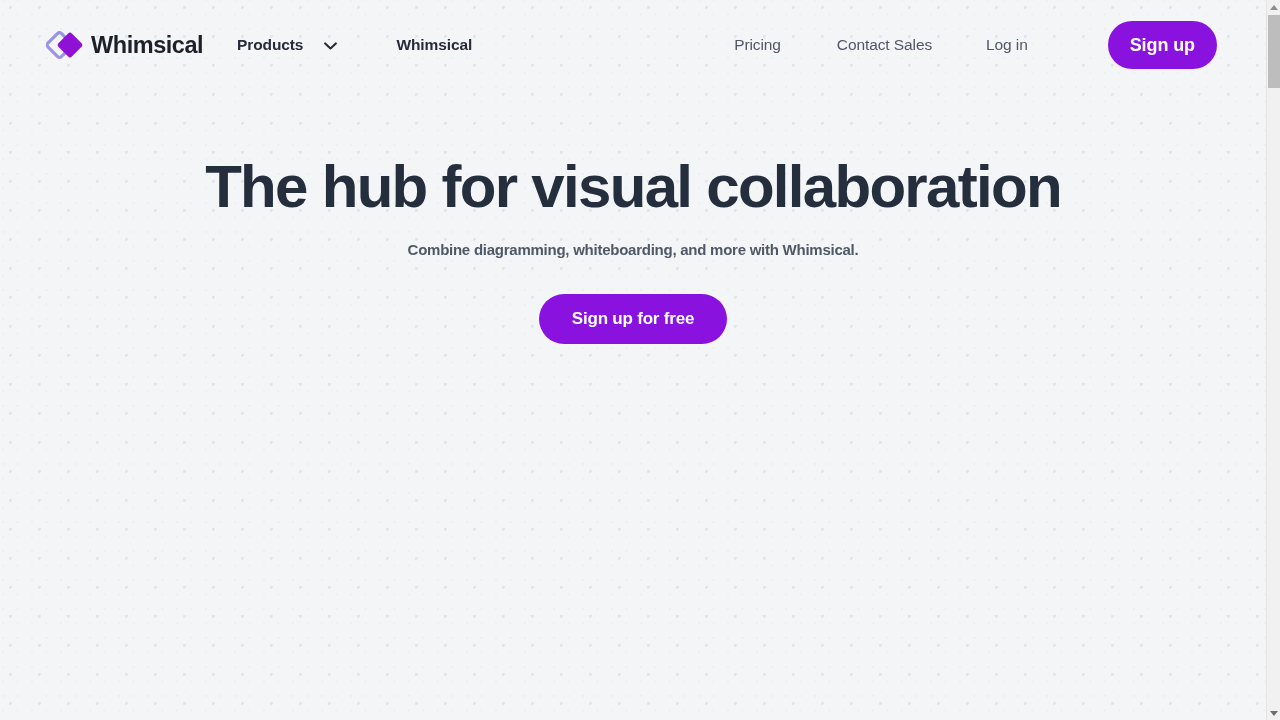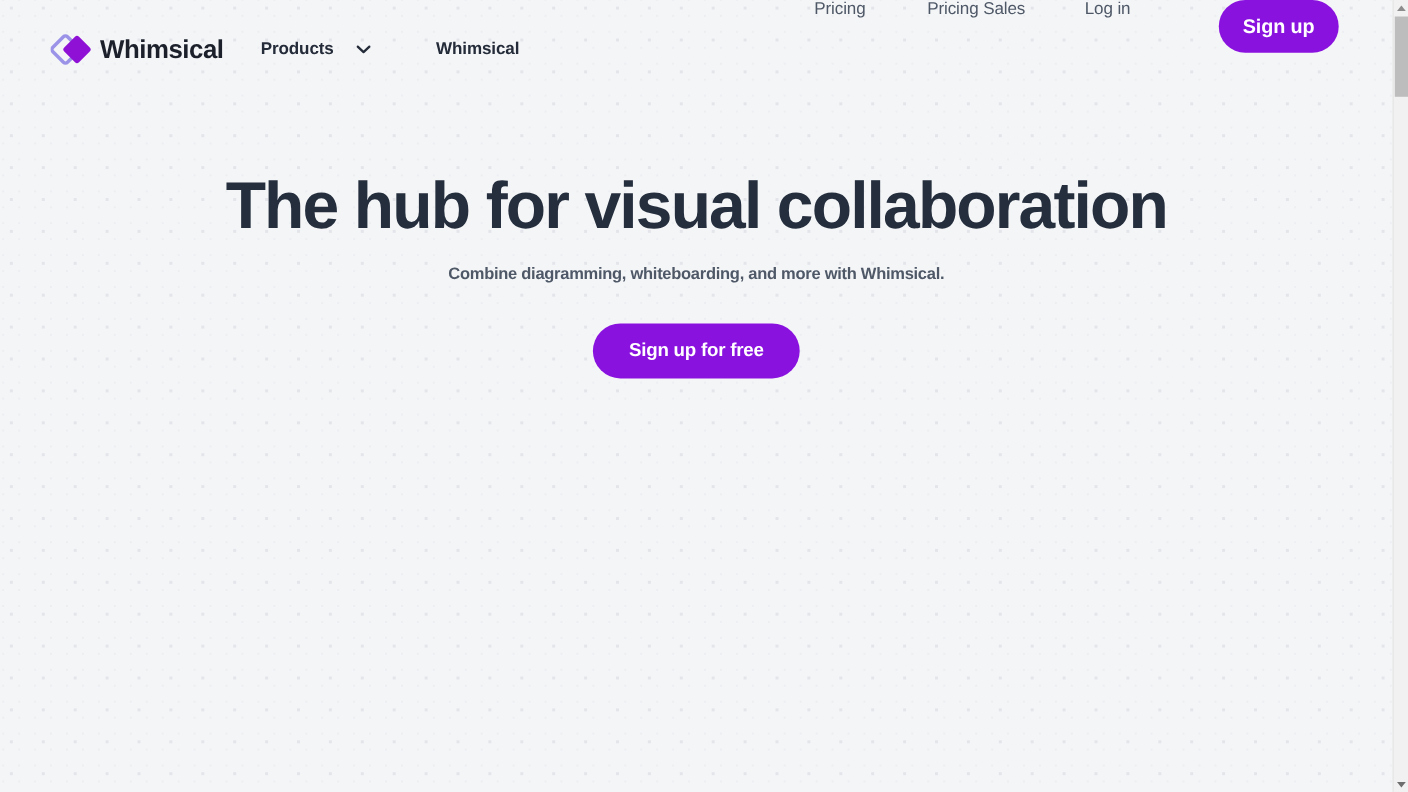--- a/index.html
+++ b/index.html
@@ -95,20 +95,21 @@
   #nav-products { margin-right: 59px; }
   .chevron { display: block; }
 
   
   #nav-right {
     position: absolute;
     right: 49px;
     top: 0;
     height: 90px;
     display: flex;
+    align-items: center;
   }
   .nav-link {
     font-size: 15.5px;
     font-weight: 400;
     color: #4e5867;
     letter-spacing: -0.1px;
     text-decoration: none;
     cursor: pointer;
     white-space: nowrap;
   }
@@ -264,21 +265,21 @@
           </svg>
         </span>
       </a>
       <a class="nav-primary" id="nav-templates" href="#">
         <span>Whimsical</span>
       </a>
     </nav>
 
     <nav id="nav-right">
       <a class="nav-link" id="nav-pricing" href="#">Pricing</a>
-      <a class="nav-link" id="nav-contact" href="#">Pricing Sales</a>
+      <a class="nav-link" id="nav-contact" href="#">Contact Sales</a>
       <a class="nav-link" id="nav-login" href="#">Log in</a>
       <button id="btn-signup">Sign up</button>
     </nav>
 
   </div>
 
   <div id="hero">
     <h1 id="hero-title">The hub for visual collaboration</h1>
     <p id="hero-sub">Combine diagramming, whiteboarding, and more with Whimsical.</p>
     <div id="hero-cta-wrap">

